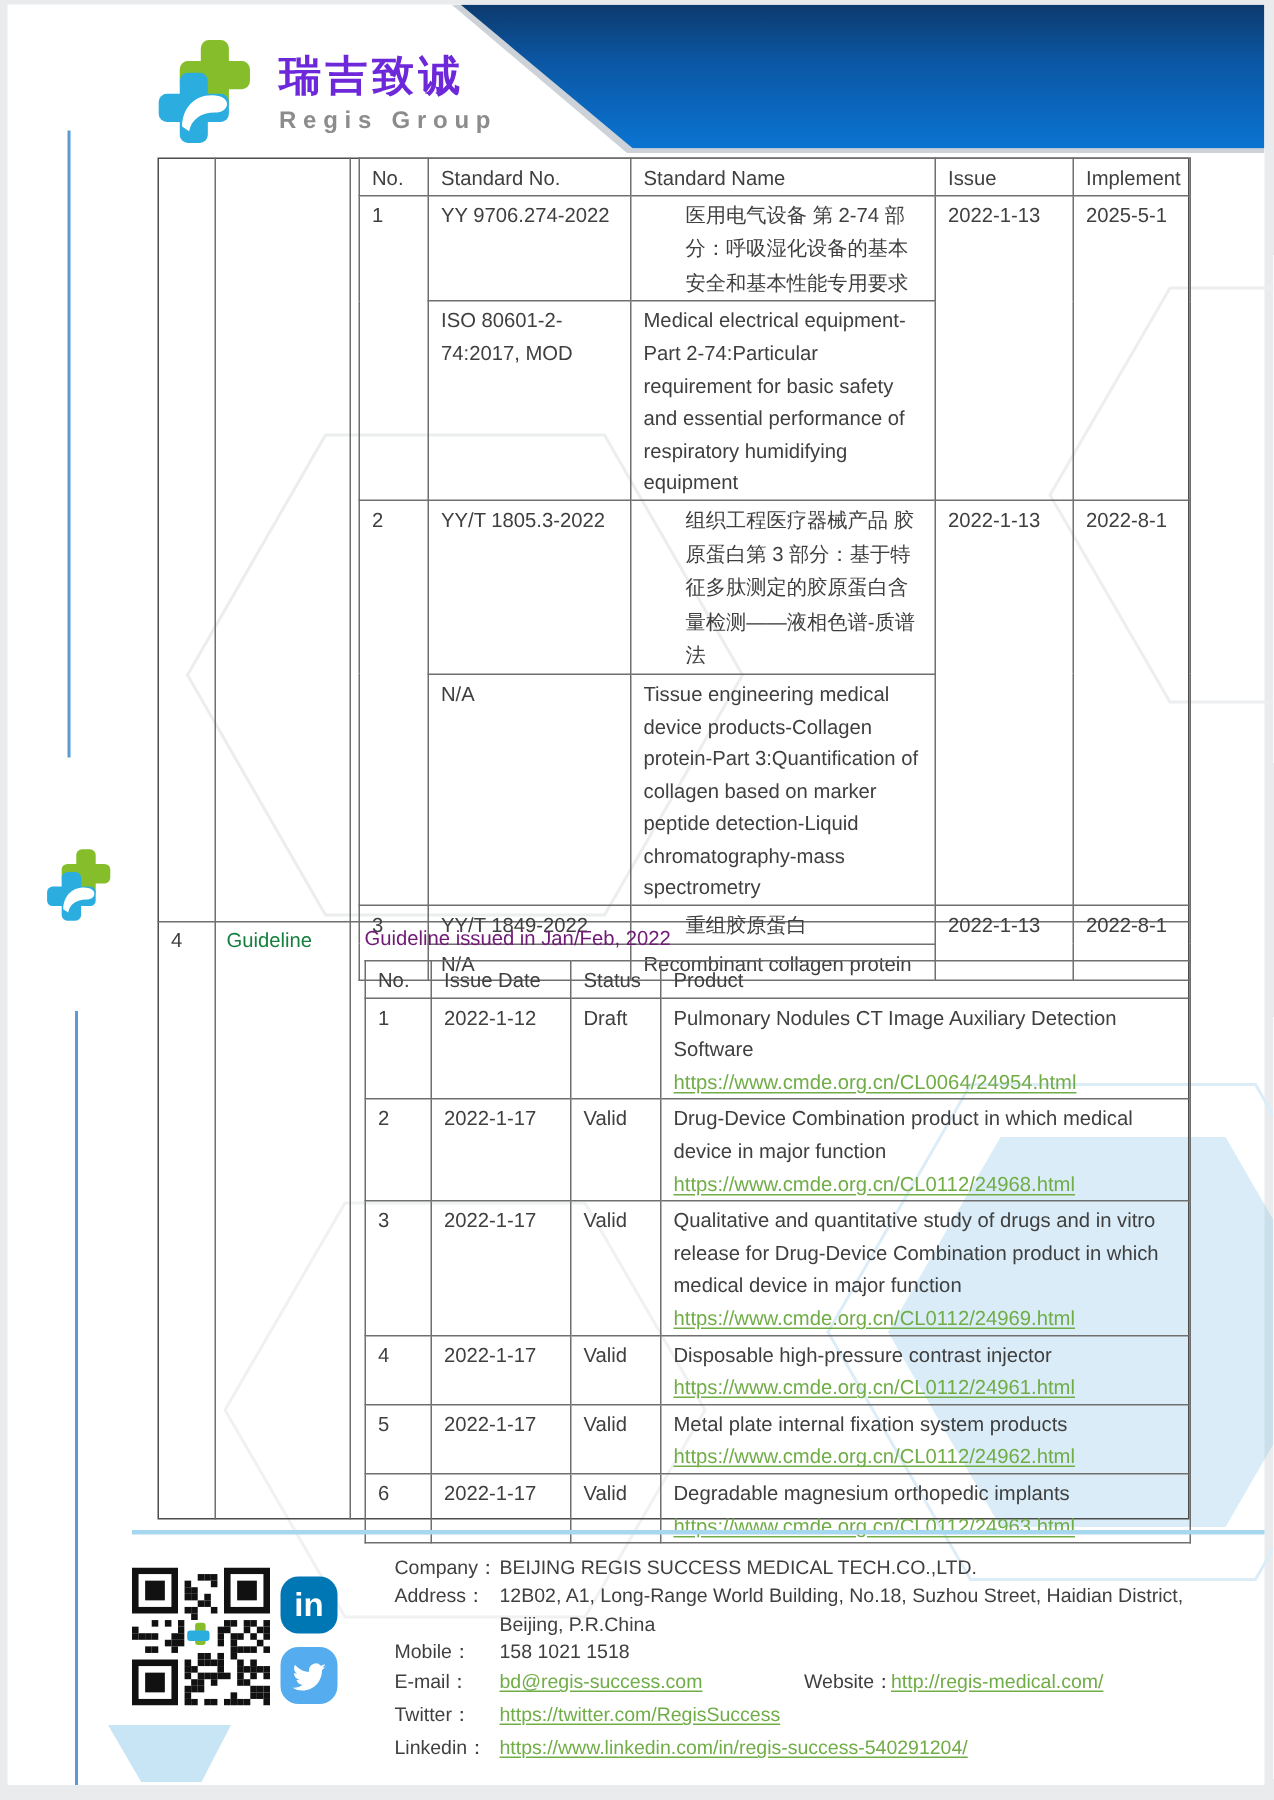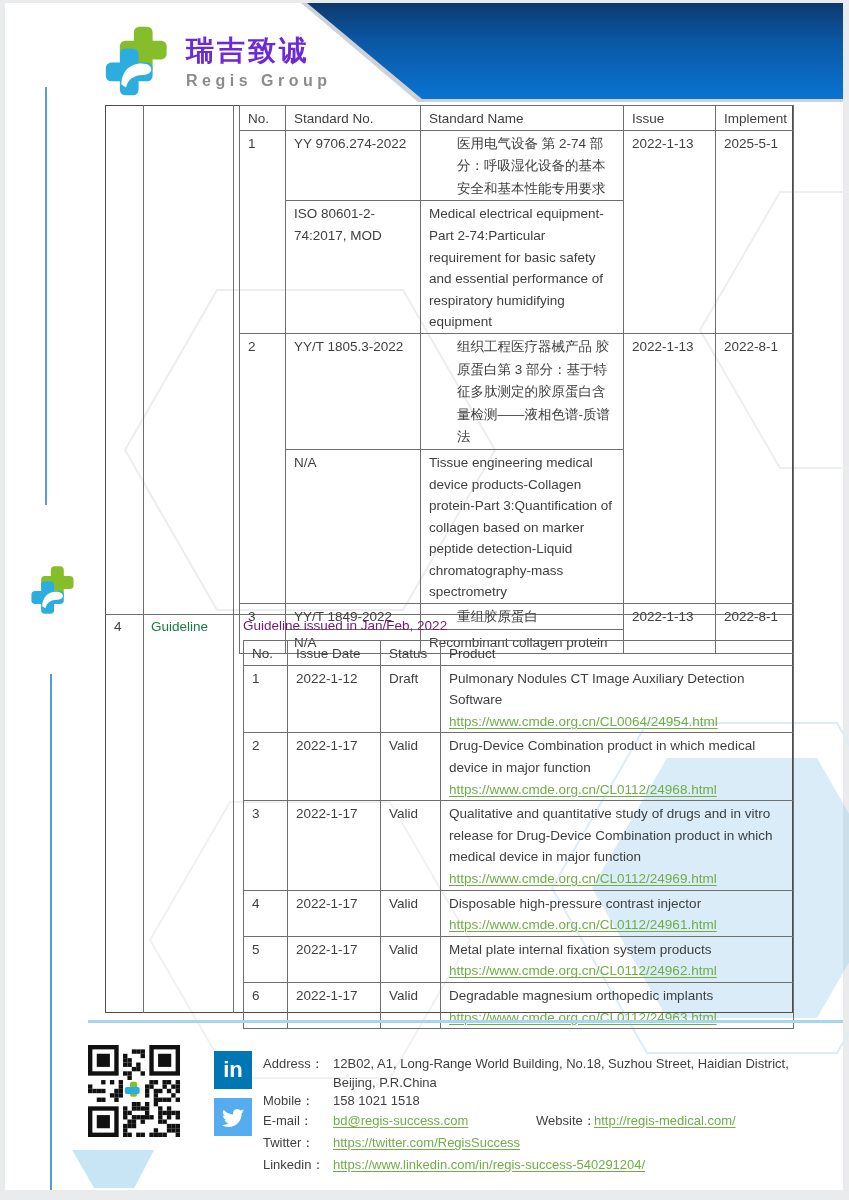--- a/index.html
+++ b/index.html
@@ -46,21 +46,21 @@
      padding:2px 6px 0 8px;line-height:21.6px;overflow:hidden;box-sizing:border-box;}
   .std{position:absolute;left:239px;top:105px;width:554px;}
   .gl{position:absolute;left:243px;top:640px;width:550px;}
   td.cn{line-height:22.6px;padding-left:36px;}
   a.glink{color:#70ad47;text-decoration:underline;text-underline-offset:2px;cursor:pointer;}
   .prod{color:#3f3f3f;}
 
   
   .divider{position:absolute;left:88px;top:1020px;width:755px;height:3px;background:#a5d7ef;}
   .qr{position:absolute;left:88px;top:1045px;width:92px;height:92px;}
-  .social{position:absolute;width:38px;height:38px;border-radius:0;display:flex;align-items:center;justify-content:center;margin-left:27px;}
+  .social{position:absolute;width:38px;height:38px;border-radius:12px;display:flex;align-items:center;justify-content:center;}
   .linkedin{left:187px;top:1051px;background:#0077b5;color:#fff;font-weight:700;font-size:22px;font-family:"Liberation Sans",sans-serif;}
   .twitter{left:187px;top:1098px;background:#55acee;}
   .trapezoid{position:absolute;left:72px;top:1150px;width:82px;height:38px;background:#c8e5f5;
     clip-path:polygon(0 0,100% 0,76% 100%,27% 100%);}
   .f-row{position:absolute;left:263px;font-size:13px;color:#3f3f3f;display:flex;width:575px;line-height:17px;}
   .f-label{width:70px;flex:none;}
   .f-web{position:absolute;left:273px;top:0;display:flex;}
   .f-web .f-label{width:58px;text-align:center;}
 </style>
 </head>
@@ -372,20 +372,24 @@
       <rect x="36.800000000000004" y="42.05714285714286" width="14.895238095238096" height="7.00952380952381" rx="2" fill="#2baedf"></rect>
     </svg>
   <div class="social linkedin">in</div>
   <div class="social twitter">
     <svg width="26" height="26" viewBox="0 0 32 32">
       <path fill="#ffffff" d="M30 8.6c-1 .5-2.1.8-3.2 1a5.6 5.6 0 0 0 2.5-3.1c-1.1.6-2.3 1.1-3.6 1.4a5.6 5.6 0 0 0-9.7 3.8c0 .4 0 .9.1 1.3-4.7-.2-8.8-2.5-11.6-5.9a5.6 5.6 0 0 0 1.7 7.5c-.9 0-1.8-.3-2.5-.7v.1c0 2.7 1.9 5 4.5 5.5-.8.2-1.7.3-2.5.1a5.6 5.6 0 0 0 5.2 3.9A11.3 11.3 0 0 1 2 25.8a15.9 15.9 0 0 0 8.6 2.5c10.3 0 16-8.6 16-16v-.7c1.1-.8 2-1.8 2.8-2.9z"></path>
     </svg>
   </div>
   <div class="trapezoid"></div>
 
+  <div class="f-row" style="top:1036px">
+    <span class="f-label">Company：</span>
+    <span>BEIJING REGIS SUCCESS MEDICAL TECH.CO.,LTD.</span>
+  </div>
   <div class="f-row" style="top:1055px">
     <span class="f-label">Address：</span>
     <span>12B02, A1, Long-Range World Building, No.18, Suzhou Street, Haidian District,</span>
   </div>
   <div class="f-row" style="top:1074px">
     <span class="f-label"></span>
     <span>Beijing, P.R.China</span>
   </div>
   <div class="f-row" style="top:1092px">
     <span class="f-label">Mobile：</span>

